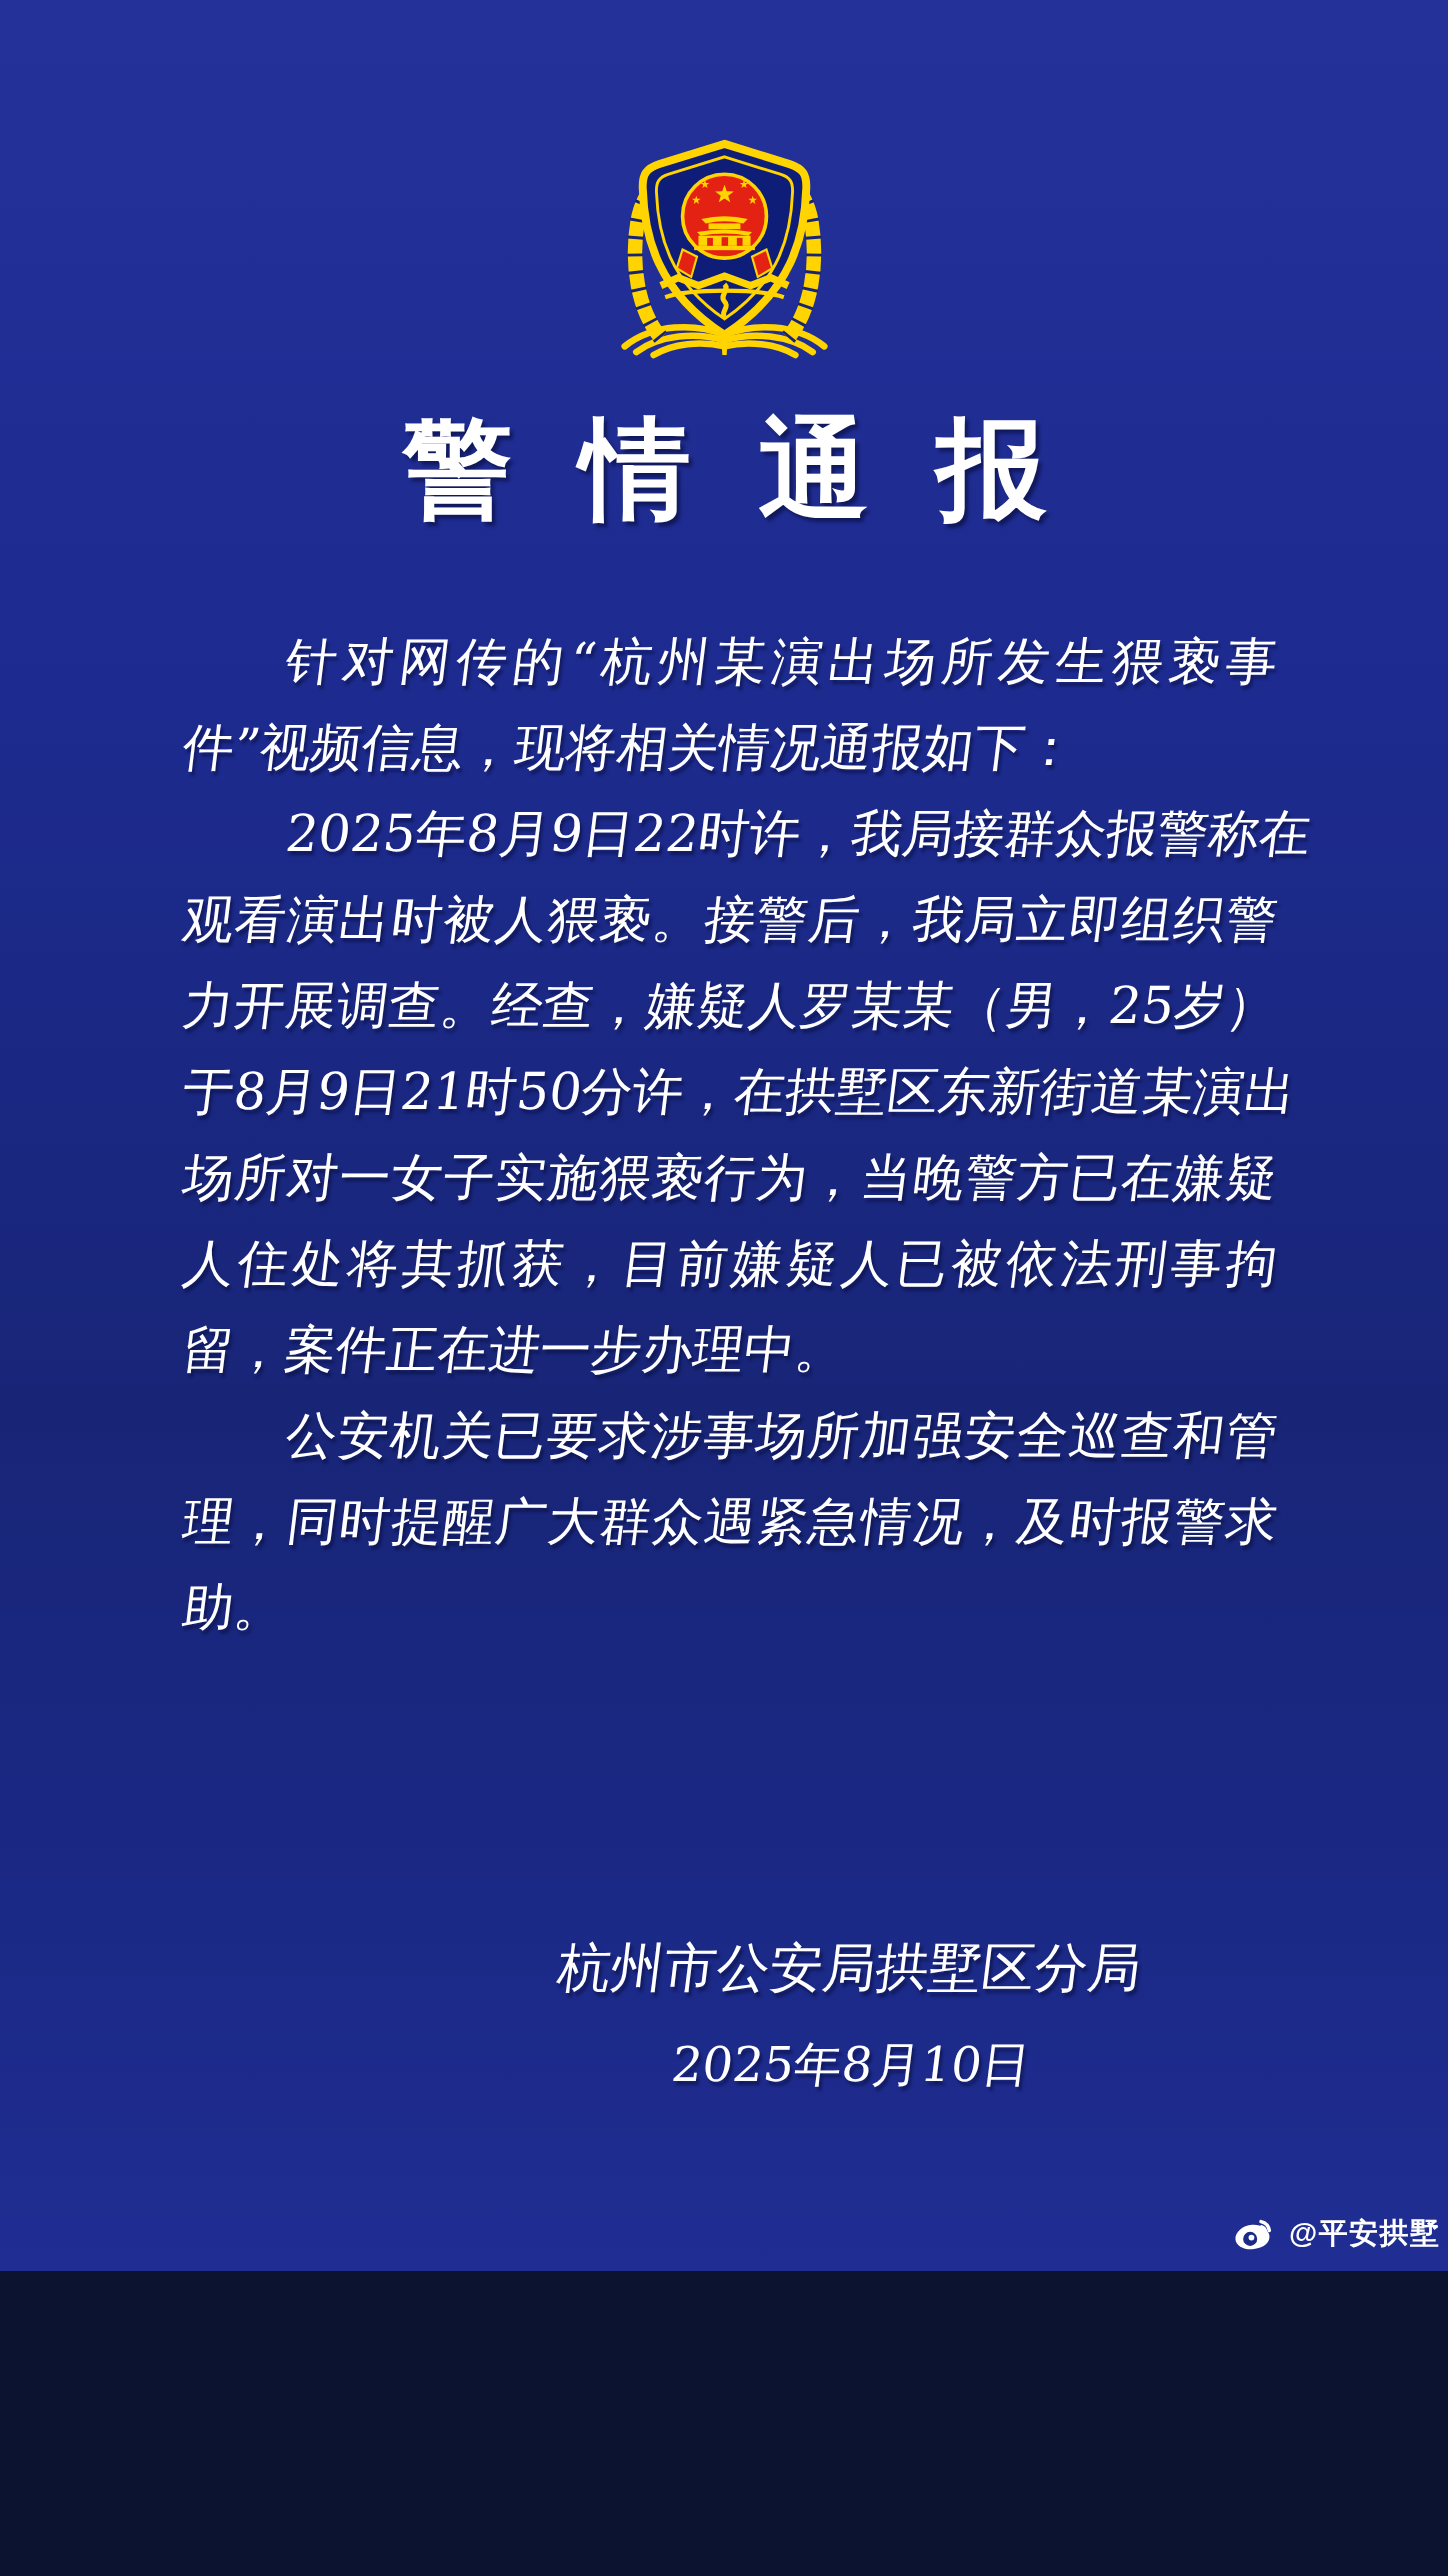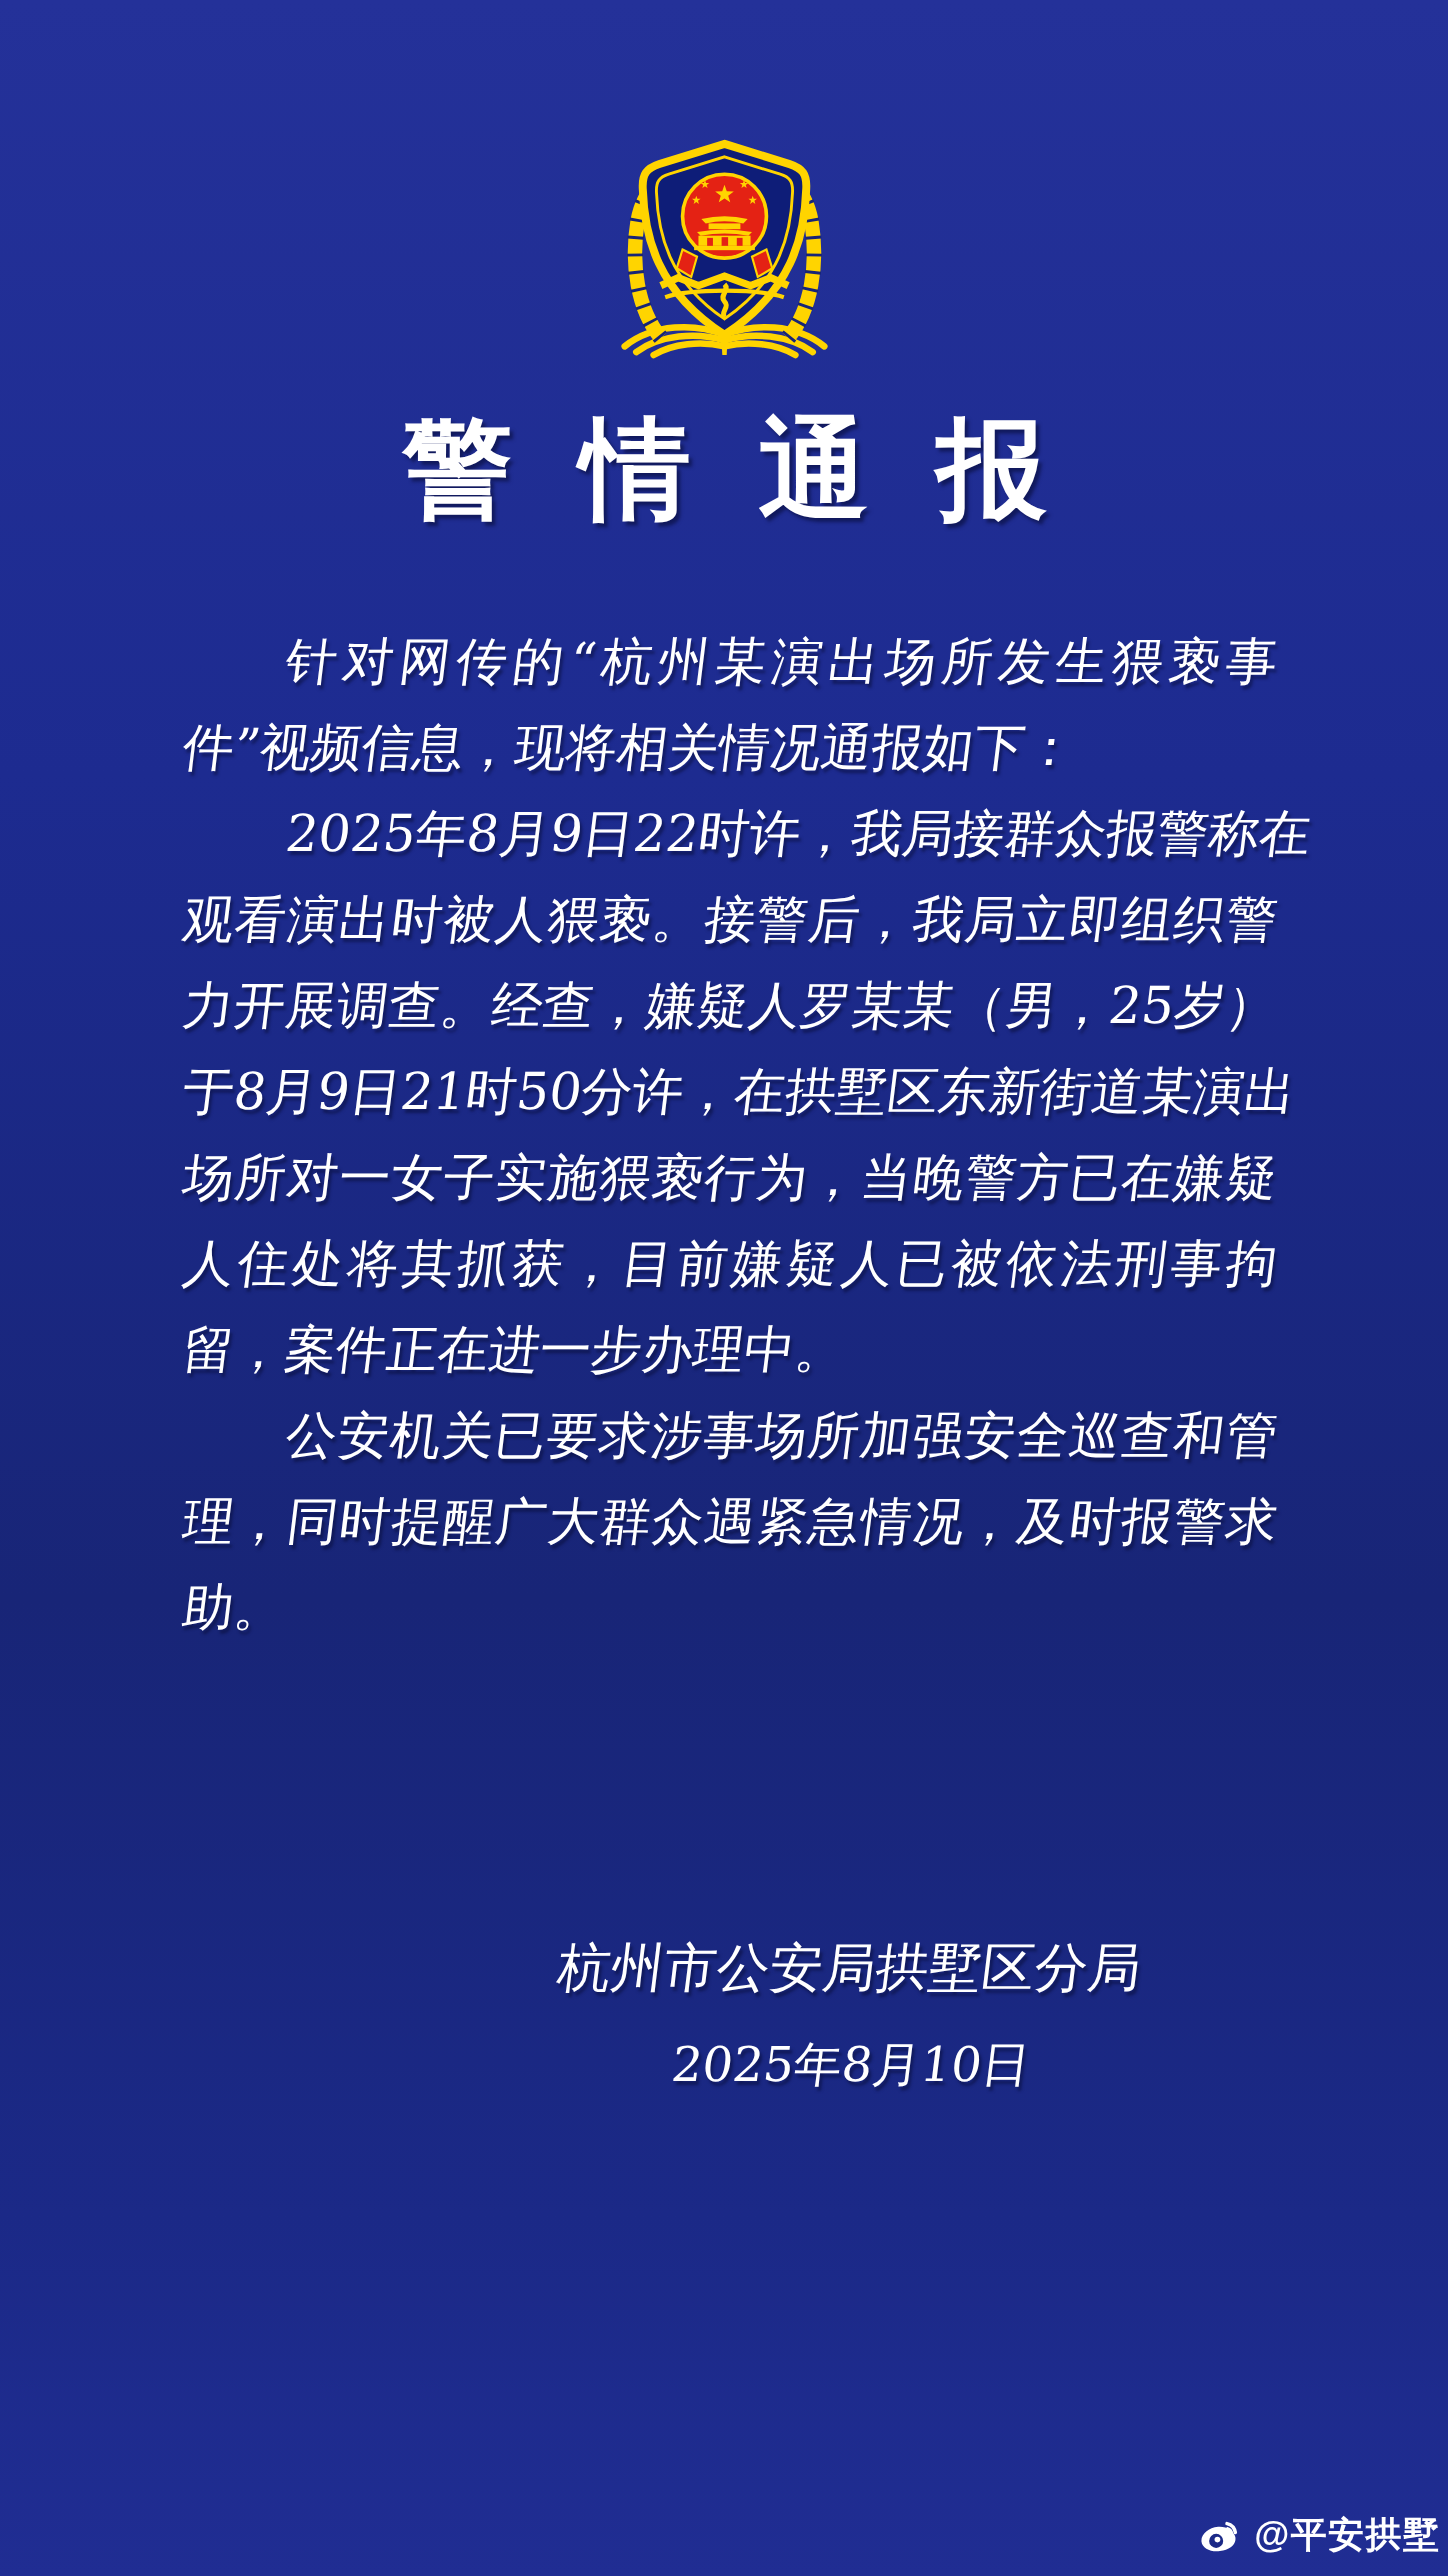--- a/index.html
+++ b/index.html
@@ -1,18 +1,18 @@
 <!DOCTYPE html>
 <html style="font-size:11.6px"><head>
 <meta charset="utf-8">
 <style>
   html,body{margin:0;padding:0;background:#0c1330;}
   .page{
     position:relative;
-    width:1449px;height:2576px;
+    width:1449px;height:2271px;
     overflow:hidden;
     background:linear-gradient(180deg,#243199 0%,#1d2b90 30%,#182577 62%,#1b2987 86%,#202d93 100%);
     font-family:"DejaVu Serif",serif;
   }
   
   .emblem{position:absolute;left:616px;top:135px;width:217px;height:226px;}
   
   .title{
     position:absolute;left:0;right:0;top:400px;margin:0;
     text-align:center;color:#ffffff;
@@ -44,21 +44,21 @@
     font-size:48px;line-height:1.3;transform:skewX(-7deg);
     font-family:"DejaVu Serif",serif;
     text-shadow:2.9px 3.6px 2.9px rgba(6,10,48,.5);white-space:nowrap;
   }
   
   .watermark{
     position:absolute;right:8.7px;bottom:16px;
     display:flex;align-items:center;gap:11.6px;color:#ffffff;
   }
   .watermark .wm-text{
-    font-family:"Liberation Sans",sans-serif;font-size:36px;font-weight:700;
+    font-family:"Liberation Sans",sans-serif;font-size:29px;font-weight:700;
     letter-spacing:1.4px;white-space:nowrap;
   }
 </style>
 </head>
 <body>
 
 <div class="page">
 
   <div class="emblem">
     <svg viewBox="0 0 300 312" width="217" height="226" aria-hidden="true">

